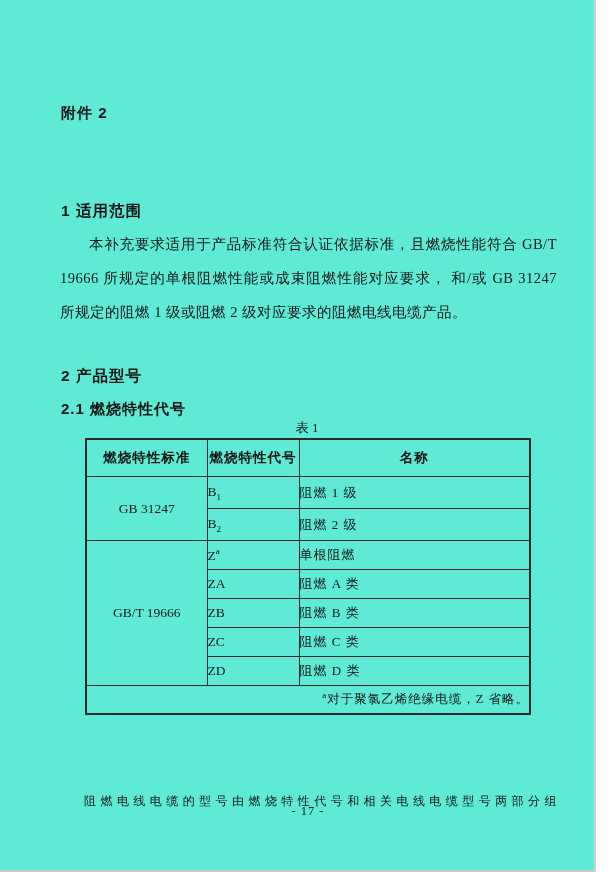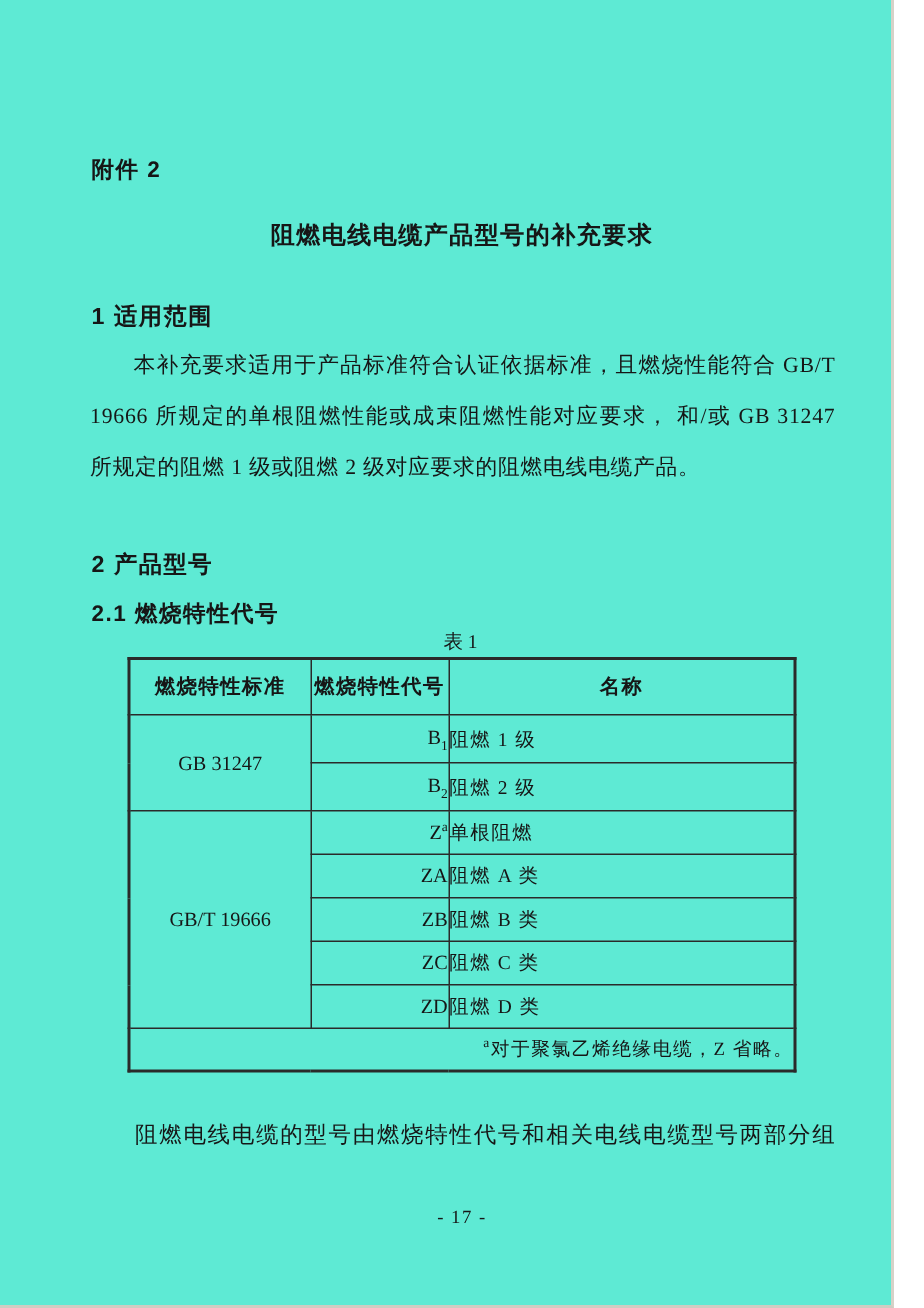--- a/index.html
+++ b/index.html
@@ -104,21 +104,21 @@
     text-align: center;
     height: 34px;
     letter-spacing: 1px;
   }
   table.t1 td { padding: 0; }
   td.std {
     text-align: center;
     font-size: 13.5px;
   }
   td.code {
-    text-align: right;
+    text-align: left;
     font-size: 13.5px;
   }
   td.name {
     text-align: left;
     padding-left: 11px;
     letter-spacing: 1px;
   }
   tr.b-row { height: 32px; }
   tr.z-row { height: 29px; }
   tr.fn-row { height: 28px; }
@@ -126,23 +126,23 @@
     text-align: right;
     padding-left: 6px;
     font-size: 12.5px;
     letter-spacing: 1px;
   }
   sub { font-size: 9px; }
   sup { font-size: 9px; }
   .para2 {
     position: absolute;
     left: 60px;
-    top: 740px;
+    top: 784px;
     width: 497px;
-    font-size: 15px;
+    font-size: 12px;
     line-height: 34px;
     text-align: justify;
     text-align-last: justify;
     text-indent: 2em;
     letter-spacing: 0.5px;
   }
   .page-number {
     position: absolute;
     left: 0;
     top: 804px;
@@ -152,21 +152,20 @@
     letter-spacing: 1px;
   }
 </style>
 </head>
 <body>
 
 <div class="page">
 
   <div class="attachment-label">附件 2</div>
 
-  <div class="doc-title">阻燃电线电缆产品型号的补充要求</div>
 
   <div class="h1 sec1">1 适用范围</div>
 
   <div class="para1">
     <div class="line first">本补充要求适用于产品标准符合认证依据标准，且燃烧性能符合 GB/T</div>
     <div class="line">19666 所规定的单根阻燃性能或成束阻燃性能对应要求， 和/或 GB 31247</div>
     <div class="line last">所规定的阻燃 1 级或阻燃 2 级对应要求的阻燃电线电缆产品。</div>
   </div>
 
   <div class="h1 sec2">2 产品型号</div>

